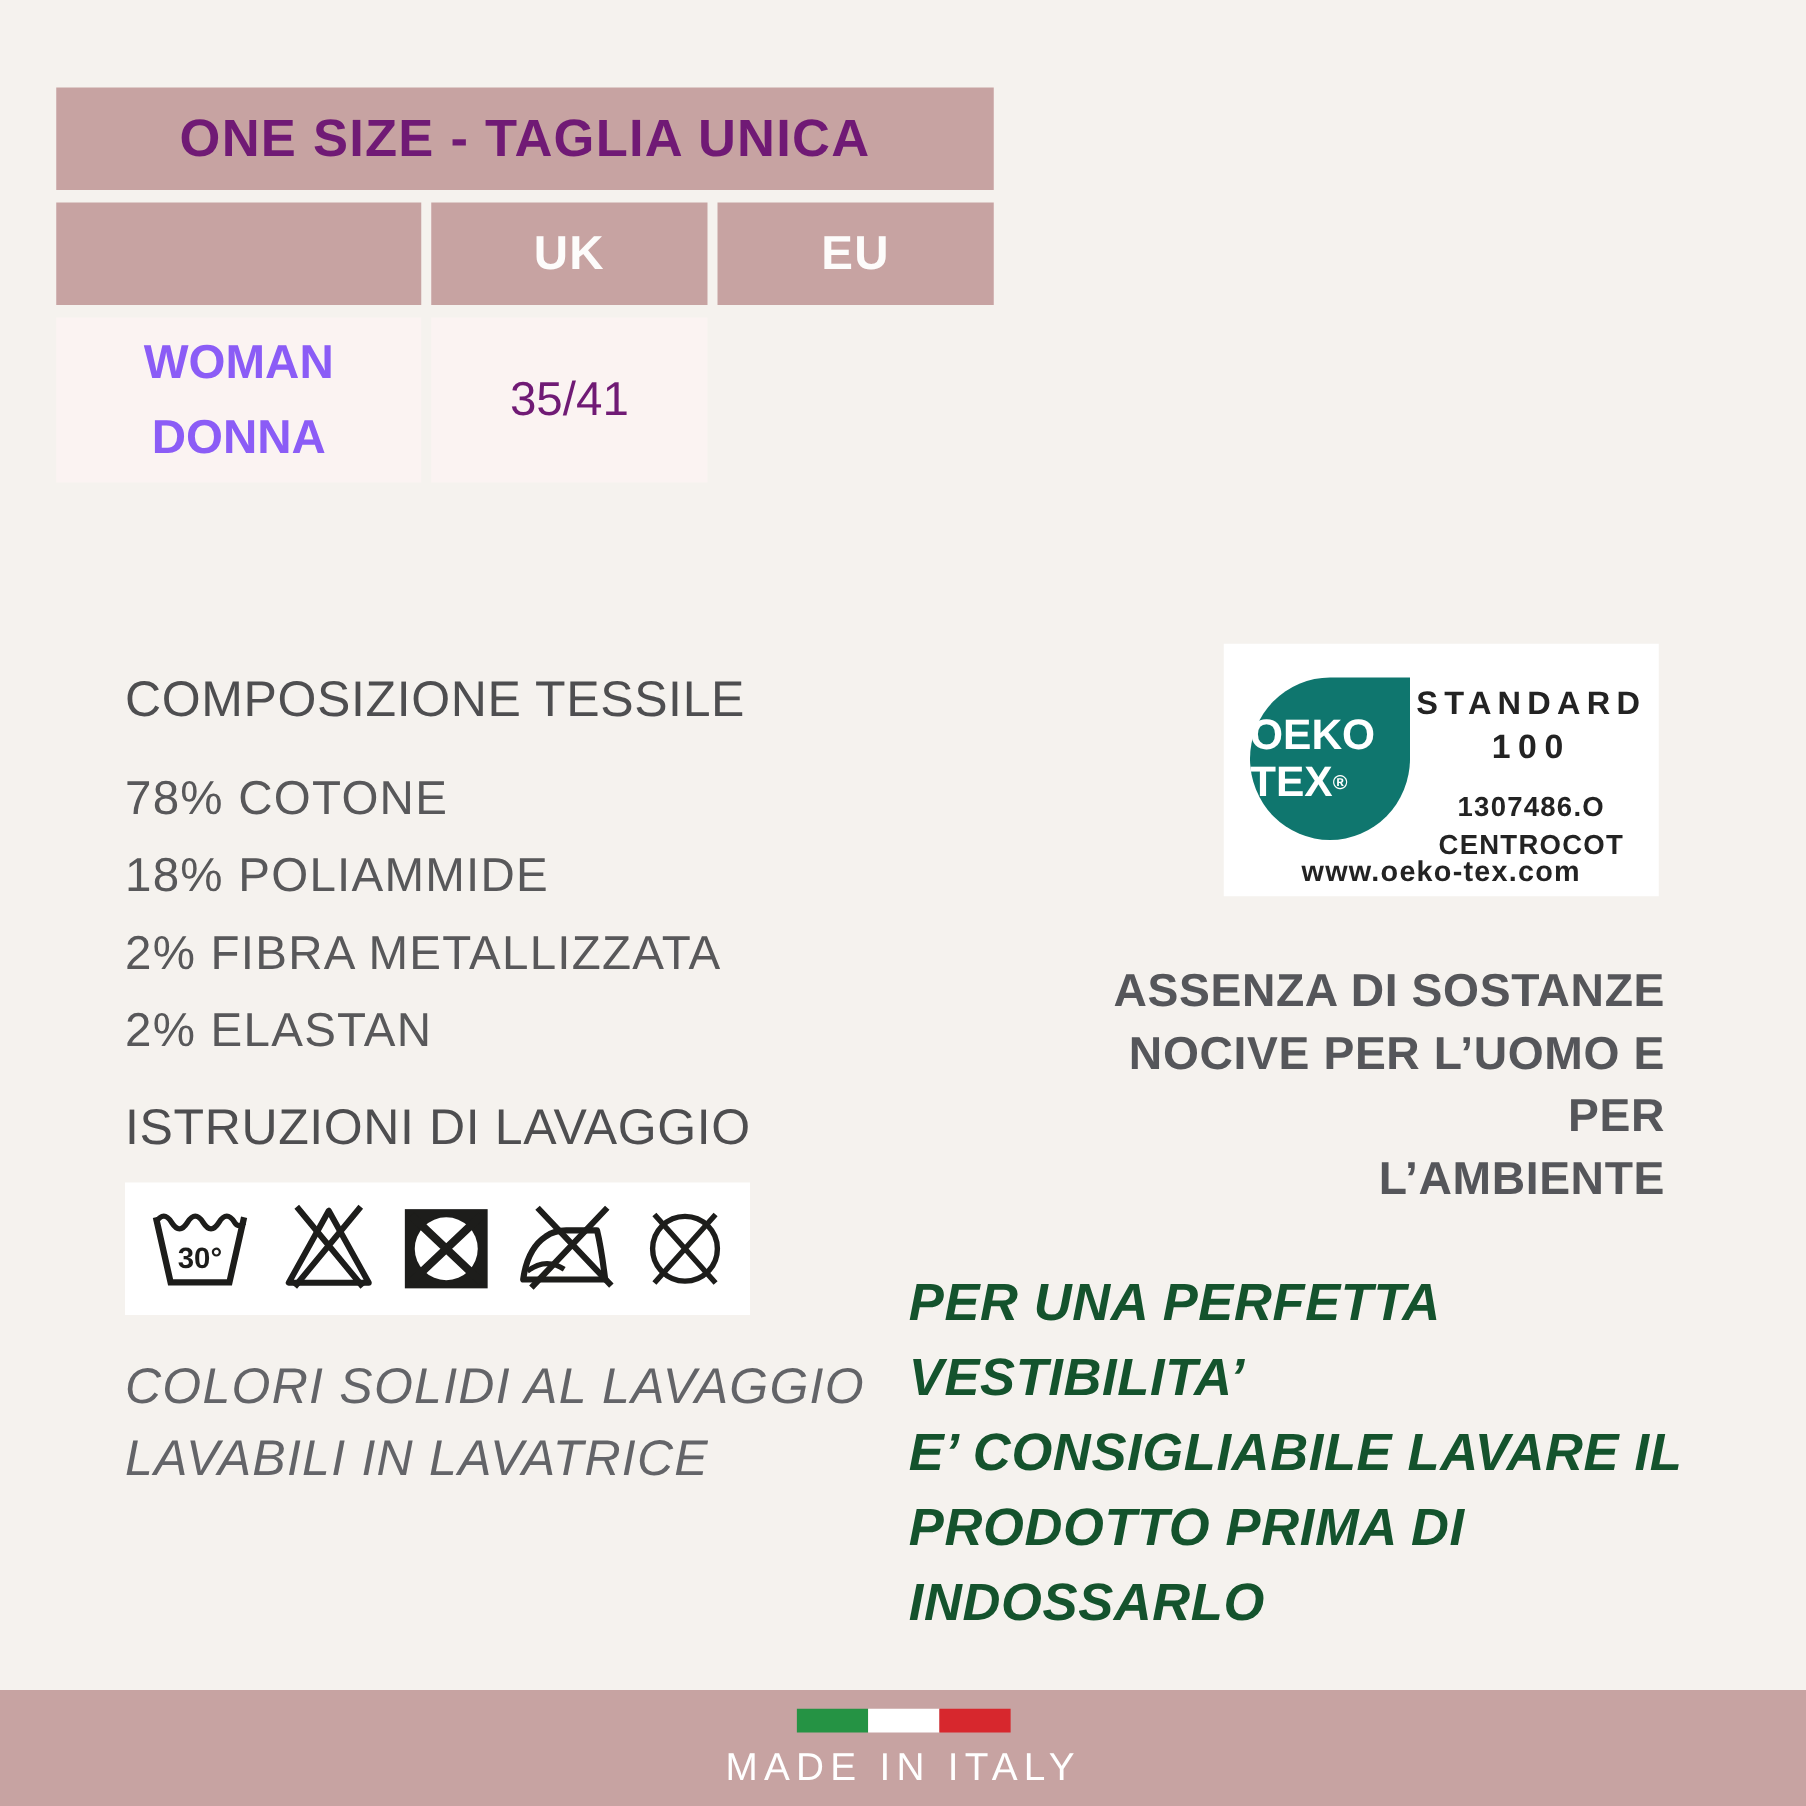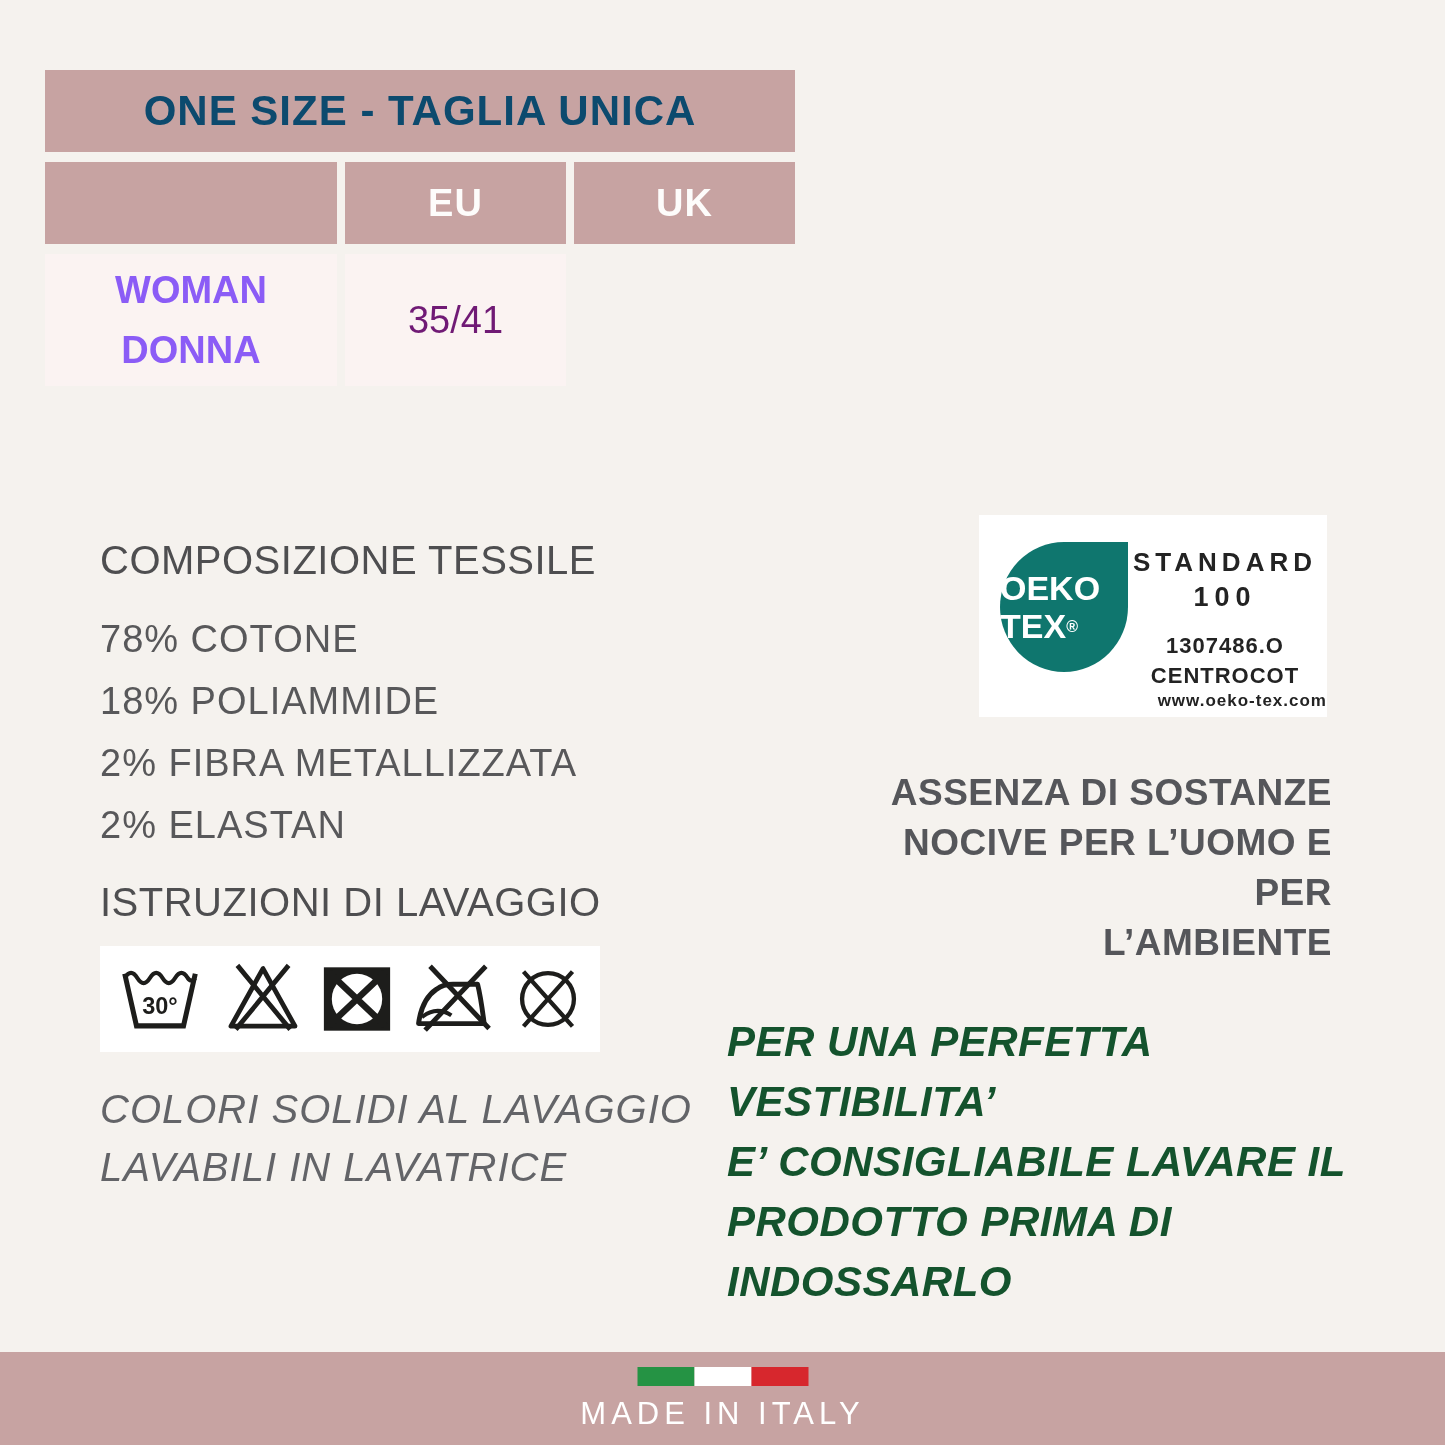--- a/index.html
+++ b/index.html
@@ -3,21 +3,21 @@
 <meta charset="utf-8">
 <style>
   html,body{margin:0;padding:0;}
   .canvas{
     position:relative;width:1445px;height:1445px;background:#f5f2ee;
     font-family:"Liberation Sans", sans-serif;overflow:hidden;
   }
   
   .size-table{position:absolute;left:45px;top:70px;width:750px;}
   .t-header{
-    height:82px;background:#c7a3a2;color:#0c4a6e;font-weight:bold;font-size:42px;
+    height:82px;background:#c7a3a2;color:#701a75;font-weight:bold;font-size:42px;
     display:flex;align-items:center;justify-content:center;letter-spacing:1px;
   }
   .t-row{display:flex;gap:8px;margin-top:10px;}
   .cell{box-sizing:border-box;}
   .c1{width:292px;} .c2{width:221px;} .c3{width:221px;}
   .hdr-cell{
     height:82px;background:#c7a3a2;display:flex;align-items:center;justify-content:center;
     color:#fdfcfb;font-weight:bold;font-size:38px;letter-spacing:1px;
   }
   .data-cell{
@@ -43,21 +43,21 @@
     position:absolute;left:21px;top:27px;width:128px;height:130px;background:#0f766e;
     border-radius:50% 0 50% 50%;color:#ffffff;display:flex;flex-direction:column;
     align-items:flex-start;justify-content:center;font-weight:bold;font-size:34px;line-height:38px;
   }
   .oeko-drop sup{font-size:16px;vertical-align:6px;}
   .oeko-right{position:absolute;left:152px;top:32px;width:188px;text-align:center;color:#232323;}
   .oeko-standard{font-size:26px;font-weight:bold;letter-spacing:5px;}
   .oeko-100{font-size:27px;font-weight:bold;letter-spacing:6px;margin-top:4px;}
   .oeko-cert{font-size:22px;font-weight:bold;margin-top:20px;letter-spacing:1px;}
   .oeko-org{font-size:22px;font-weight:bold;margin-top:4px;letter-spacing:1px;}
-  .oeko-url{position:absolute;left:0;right:0;bottom:6px;text-align:right;font-size:17px;font-weight:bold;color:#232323;letter-spacing:1px;}
+  .oeko-url{position:absolute;left:0;right:0;bottom:6px;text-align:center;font-size:23px;font-weight:bold;color:#232323;letter-spacing:1px;}
   
   .claim{
     position:absolute;right:113px;top:768px;width:480px;text-align:right;
     font-size:37px;font-weight:bold;color:#55565a;line-height:50px;letter-spacing:0.5px;
   }
   .advice{
     position:absolute;left:727px;top:1012px;width:690px;
     font-size:42px;font-weight:bold;font-style:italic;color:#14532d;line-height:60px;letter-spacing:0.5px;
   }
   
@@ -68,22 +68,22 @@
 </style>
 </head>
 <body>
 
 <div class="canvas">
 
   <div class="size-table">
     <div class="t-header">ONE SIZE - TAGLIA UNICA</div>
     <div class="t-row">
       <div class="cell c1 hdr-cell"></div>
+      <div class="cell c3 hdr-cell">UK</div>
       <div class="cell c2 hdr-cell">EU</div>
-      <div class="cell c3 hdr-cell">UK</div>
     </div>
     <div class="t-row">
       <div class="cell c1 data-cell">
         <div class="row-label">WOMAN</div>
         <div class="row-label">DONNA</div>
       </div>
       <div class="cell c2 data-cell">
         <div class="row-val">35/41</div>
       </div>
     </div>

